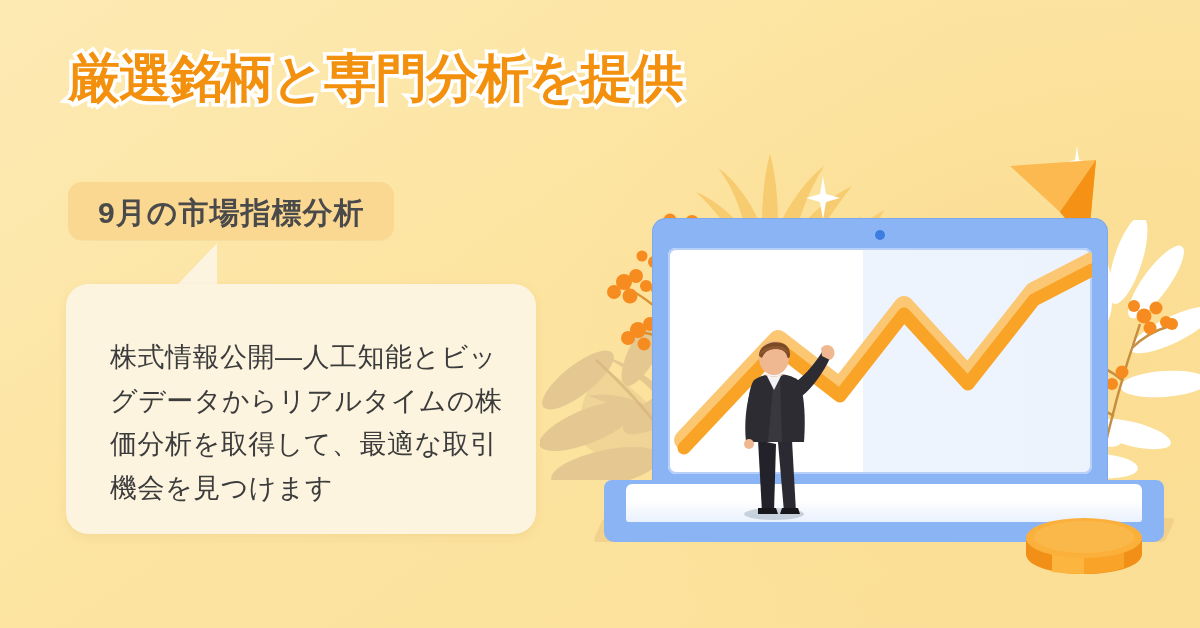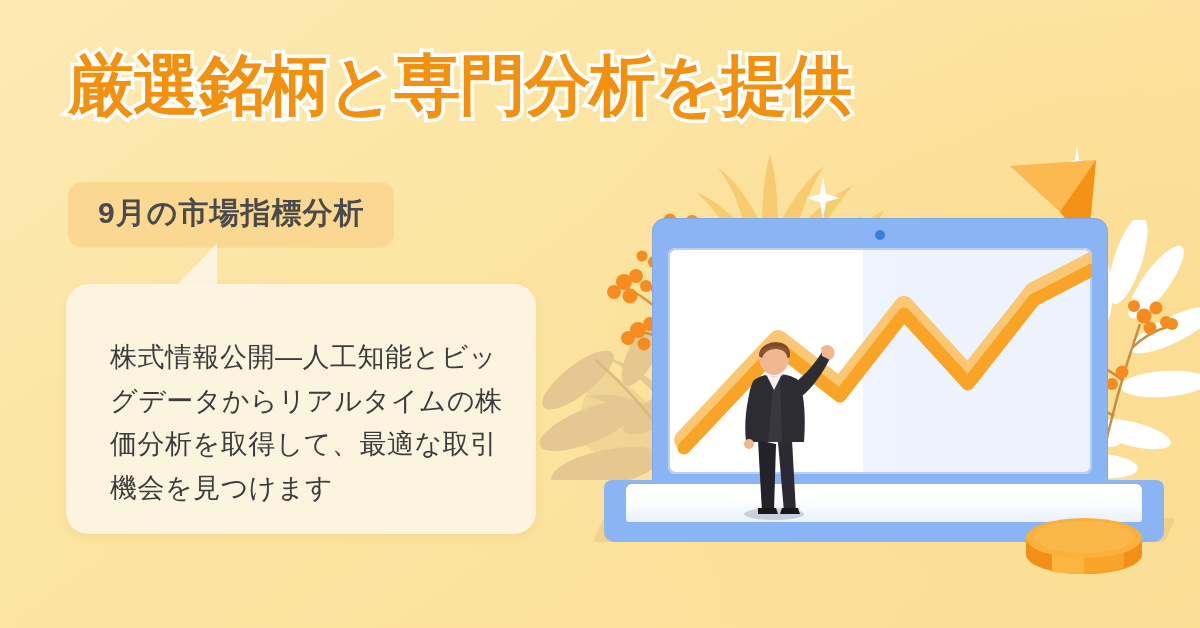--- a/index.html
+++ b/index.html
@@ -15,36 +15,36 @@
       linear-gradient(145deg,#fdeab3 0%, #fce4a1 42%, #fbdf96 100%);
   }
 
   
   .deco{position:absolute;inset:0;pointer-events:none;}
   .deco svg{position:absolute;}
 
   
   .headline{
     position:absolute;left:68px;top:52px;
-    font-size:66px;line-height:1;font-weight:bold;
+    font-size:52px;line-height:1;font-weight:bold;
     color:#f3910f;
     letter-spacing:-1px;
     white-space:nowrap;
     -webkit-text-stroke:7px #ffffff;
     paint-order:stroke fill;
     text-shadow:0 2px 0 rgba(255,255,255,.55);
   }
 
   
   .badge{
     position:absolute;left:68px;top:182px;
     background:#fbd892;
     color:#4a4a4a;
     font-size:30px;font-weight:bold;
-    padding:11px 30px 13px 30px;
+    padding:11px 30px 6px 30px;
     border-radius:14px;
     letter-spacing:1px;
     box-shadow:0 1px 0 rgba(0,0,0,.03);
   }
 
   
   .card{
     position:absolute;left:66px;top:284px;width:470px;height:250px;
     background:#fdf4e0;
     border-radius:22px;

